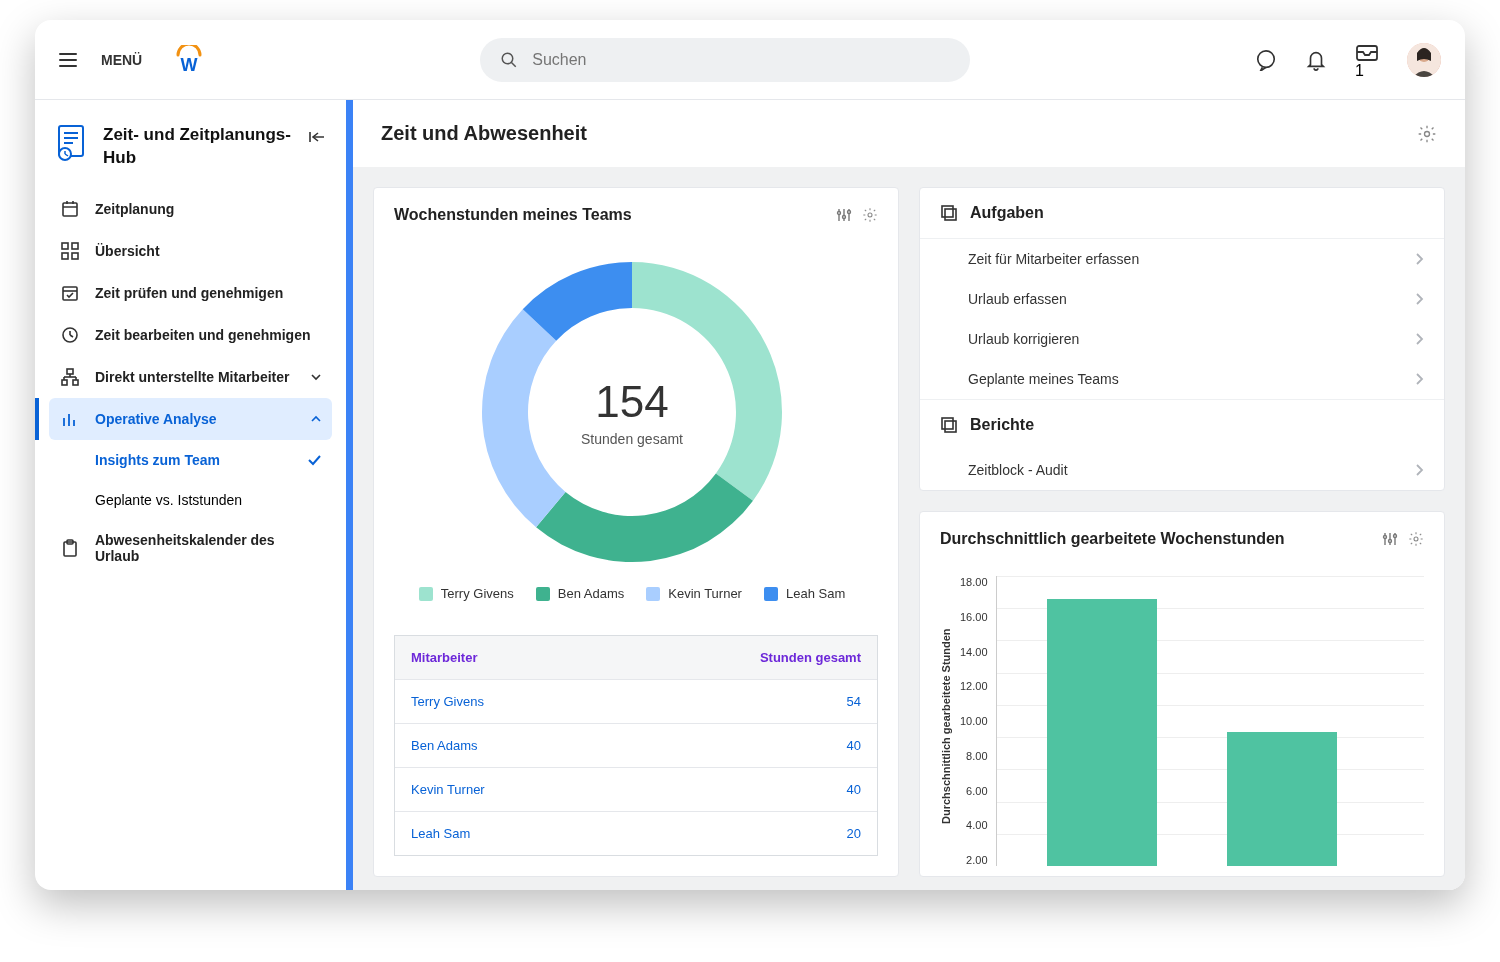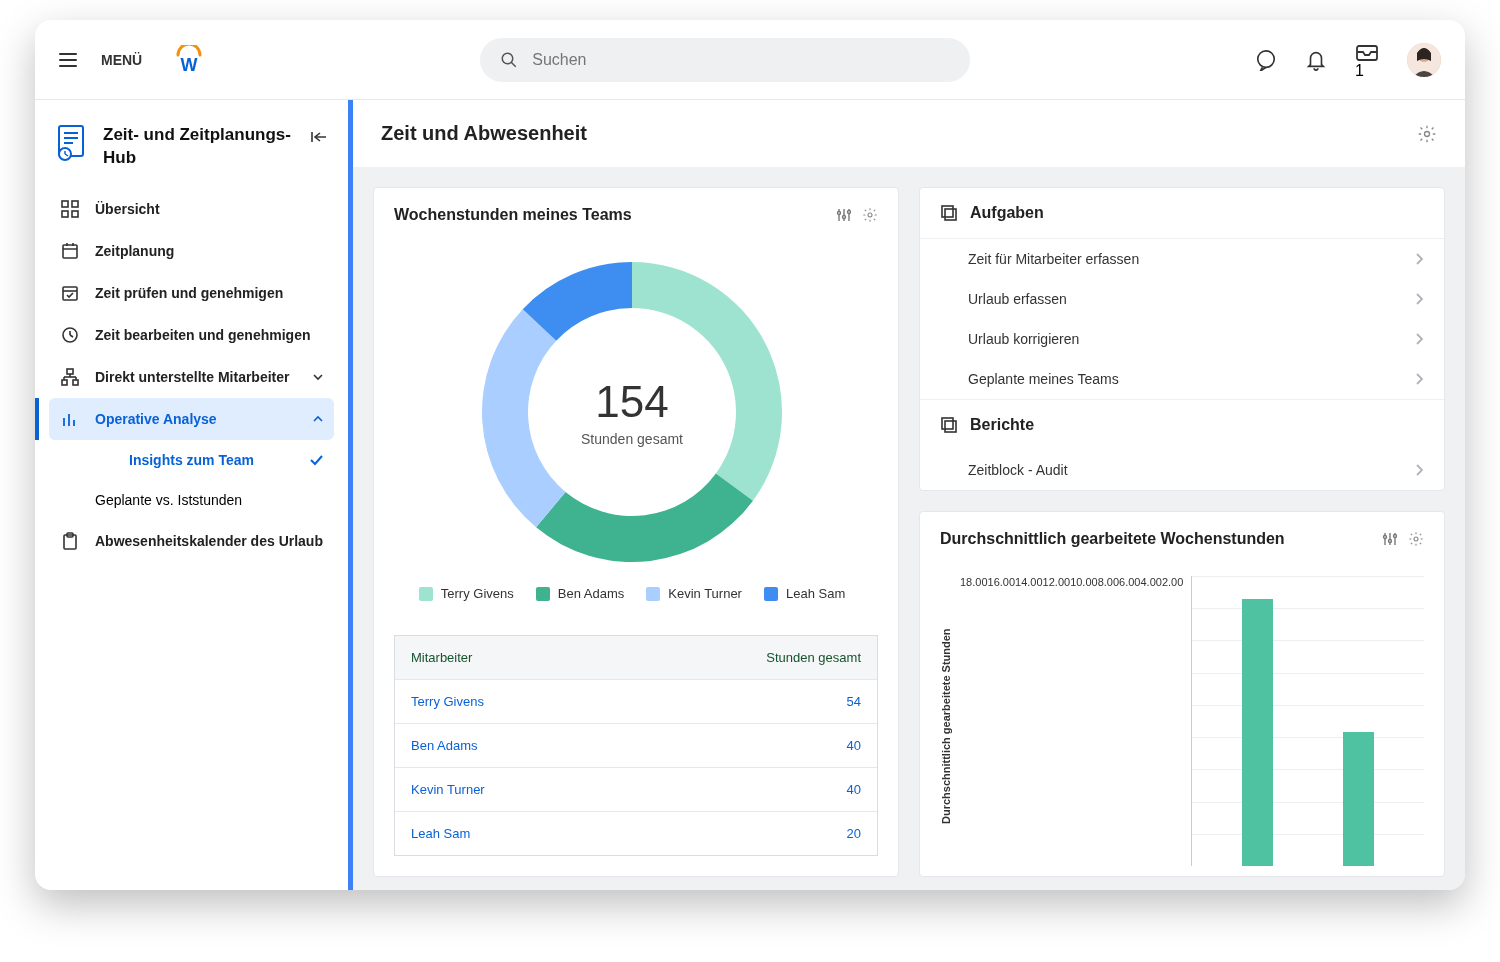--- a/index.html
+++ b/index.html
@@ -14,33 +14,33 @@
   .logo { margin-left: 16px; }
   .search-box { flex: 0 0 490px; margin-left: 260px; height: 44px; background: #eef0f2; border-radius: 22px; display: flex; align-items: center; padding: 0 20px; gap: 14px; }
   .search-box input { flex: 1; border: none; background: transparent; font-size: 16px; color: #333; outline: none; }
   .header-right { margin-left: auto; display: flex; align-items: center; gap: 28px; }
   .icon-btn { position: relative; cursor: p; }
   .avatar { width: 34px; height: 34px; border-radius: 50%; background: linear-gradient(135deg,#f4d0c4,#e8b0a0); display: flex; align-items: center; justify-content: center; overflow: hidden; }
   .avatar svg { width: 34px; height: 34px; }
 
   
   .body { flex: 1; display: flex; overflow: hidden; }
-  .sidebar { width: 318px; border-right: 5px solid #3b82f6; padding: 24px 14px; overflow-y: auto; }
+  .sidebar { width: 318px; border-right: 7px solid #3b82f6; padding: 24px 14px; overflow-y: auto; }
   .sb-header { display: flex; align-items: flex-start; gap: 14px; padding: 0 6px 18px 6px; }
   .sb-icon-box { width: 34px; height: 38px; flex-shrink: 0; }
   .sb-title { font-size: 17px; font-weight: 800; color: #111; line-height: 1.35; }
   .collapse-btn { margin-left: auto; margin-top: 6px; }
 
   .sb-item { display: flex; align-items: center; gap: 14px; padding: 12px 10px; border-radius: 6px; font-size: 14px; color: #222; cursor: pointer; font-weight: 700; }
   .sb-item .sb-ico { width: 22px; display: flex; justify-content: center; }
   .sb-item.active { background: #e0edff; color: #0862d6; position: relative; }
   .sb-item.active::before { content:''; position:absolute; left:-14px; top:0; bottom:0; width:4px; background:#0862d6; }
   .sb-sub { padding-left: 46px; }
   .sb-sub .sub-item { display: flex; align-items: center; justify-content: space-between; padding: 12px 10px 12px 0; font-size: 14px; cursor: pointer; }
-  .sub-item.selected { color: #0862d6; font-weight: 700; margin-left: 34px; }
+  .sub-item.selected { color: #0862d6; font-weight: 700; }
   .sub-item .check { color: #0862d6; }
 
   .main { flex: 1; background: #f0f1f2; overflow-y: auto; display: flex; flex-direction: column; }
   .page-head { background: #fff; padding: 22px 28px; display: flex; align-items: center; }
   .page-head h1 { font-size: 20px; font-weight: 800; color: #222; }
   .gear-right { margin-left: auto; color: #6b7280; }
 
   .grid { display: grid; grid-template-columns: 1fr 1fr; gap: 20px; padding: 20px; }
   .card { background: #fff; border: 1px solid #e5e7eb; border-radius: 4px; }
   .card-head { display: flex; align-items: center; padding: 18px 20px; }
@@ -54,38 +54,38 @@
   .donut-center .num { font-size: 44px; font-weight: 400; color: #333; }
   .donut-center .lbl { font-size: 14px; color: #555; margin-top: 4px; }
   .legend { display: flex; gap: 22px; margin-top: 14px; flex-wrap: wrap; justify-content: center; font-size: 13px; color: #333; }
   .legend .item { display: flex; align-items: center; gap: 8px; }
   .swatch { width: 14px; height: 14px; border-radius: 2px; }
 
   
   .tbl { width: calc(100% - 40px); margin: 14px 20px; border: 1px solid #d9dde1; font-size: 13px; }
   .tbl .row { display: flex; border-bottom: 1px solid #e5e7eb; }
   .tbl .row:last-child { border-bottom: none; }
-  .tbl .hd { background: #f5f6f7; font-weight: 400; color: #14532d; }
+  .tbl .hd { background: #f5f6f7; font-weight: 700; color: #6d28d9; }
   .tbl .cell { padding: 14px 16px; }
   .tbl .c1 { flex: 1; }
   .tbl .c2 { width: 160px; text-align: right; }
   .tbl .link { color: #0862d6; }
   .tbl .num { color: #0862d6; }
 
   
   .right-col { display: flex; flex-direction: column; gap: 20px; }
   .list-card .section-head { display: flex; align-items: center; gap: 12px; padding: 16px 20px; font-size: 16px; font-weight: 700; color: #222; border-bottom: 1px solid #eef0f2; }
   .list-card .section-head.noborder { border-bottom: none; border-top: 1px solid #eef0f2; }
   .list-row { display: flex; align-items: center; padding: 12px 20px 12px 48px; font-size: 14px; color: #333; cursor: pointer; }
   .list-row .chev { margin-left: auto; color: #b0b4ba; }
 
   
   .bar-card .chart-area { position: relative; height: 310px; padding: 10px 20px 0 20px; display: flex; }
   .ylabel { writing-mode: vertical-rl; transform: rotate(180deg); font-size: 11px; font-weight: 700; color: #333; text-align: center; }
-  .yticks { display: flex; justify-content: space-between; font-size: 11px; color: #333; padding: 0 8px; height: 290px; text-align: right; }
+  .yticks { display: flex; flex-direction: column; justify-content: space-between; font-size: 11px; color: #333; padding: 0 8px; height: 290px; text-align: right; }
   .plot { flex: 1; position: relative; height: 290px; border-left: 1px solid #ccc; }
   .gridline { position: absolute; left: 0; right: 0; border-top: 1px solid #eee; }
   .bars { position: absolute; inset: 0; display: flex; align-items: flex-end; gap: 70px; padding: 0 50px; }
   .bar { width: 110px; background: #4fc3a1; }
 
   svg { display: block; }
 </style>
 </head>
 <body>
 
@@ -165,38 +165,38 @@
               <line x1="2" y1="2" x2="2" y2="12"></line>
               <path d="M10 3 L5 7 L10 11"></path>
               <line x1="5" y1="7" x2="16" y2="7"></line>
             </svg>
         </div>
       </div>
 
       <div class="sb-item">
         <span class="sb-ico">
             <svg width="18" height="18" viewBox="0 0 18 18" fill="none" stroke="#333" stroke-width="1.6">
+              <rect x="2" y="3" width="14" height="13" rx="1"></rect>
+              <line x1="2" y1="7" x2="16" y2="7"></line>
+              <line x1="6" y1="1" x2="6" y2="4"></line>
+              <line x1="12" y1="1" x2="12" y2="4"></line>
+            </svg>
+          </span>
+        <span>Zeitplanung</span>
+      </div>
+      <div class="sb-item">
+        <span class="sb-ico">
+            <svg width="18" height="18" viewBox="0 0 18 18" fill="none" stroke="#333" stroke-width="1.6">
               <rect x="1" y="1" width="6" height="6"></rect>
               <rect x="11" y="1" width="6" height="6"></rect>
               <rect x="1" y="11" width="6" height="6"></rect>
               <rect x="11" y="11" width="6" height="6"></rect>
             </svg>
           </span>
         <span>Übersicht</span>
-      </div>
-      <div class="sb-item">
-        <span class="sb-ico">
-            <svg width="18" height="18" viewBox="0 0 18 18" fill="none" stroke="#333" stroke-width="1.6">
-              <rect x="2" y="3" width="14" height="13" rx="1"></rect>
-              <line x1="2" y1="7" x2="16" y2="7"></line>
-              <line x1="6" y1="1" x2="6" y2="4"></line>
-              <line x1="12" y1="1" x2="12" y2="4"></line>
-            </svg>
-          </span>
-        <span>Zeitplanung</span>
       </div>
       <div class="sb-item">
         <span class="sb-ico">
             <svg width="18" height="18" viewBox="0 0 18 18" fill="none" stroke="#333" stroke-width="1.6">
               <rect x="2" y="3" width="14" height="13" rx="1"></rect>
               <line x1="2" y1="7" x2="16" y2="7"></line>
               <path d="M6 11 L8 13 L12 9"></path>
             </svg>
           </span>
         <span>Zeit prüfen und genehmigen</span>

